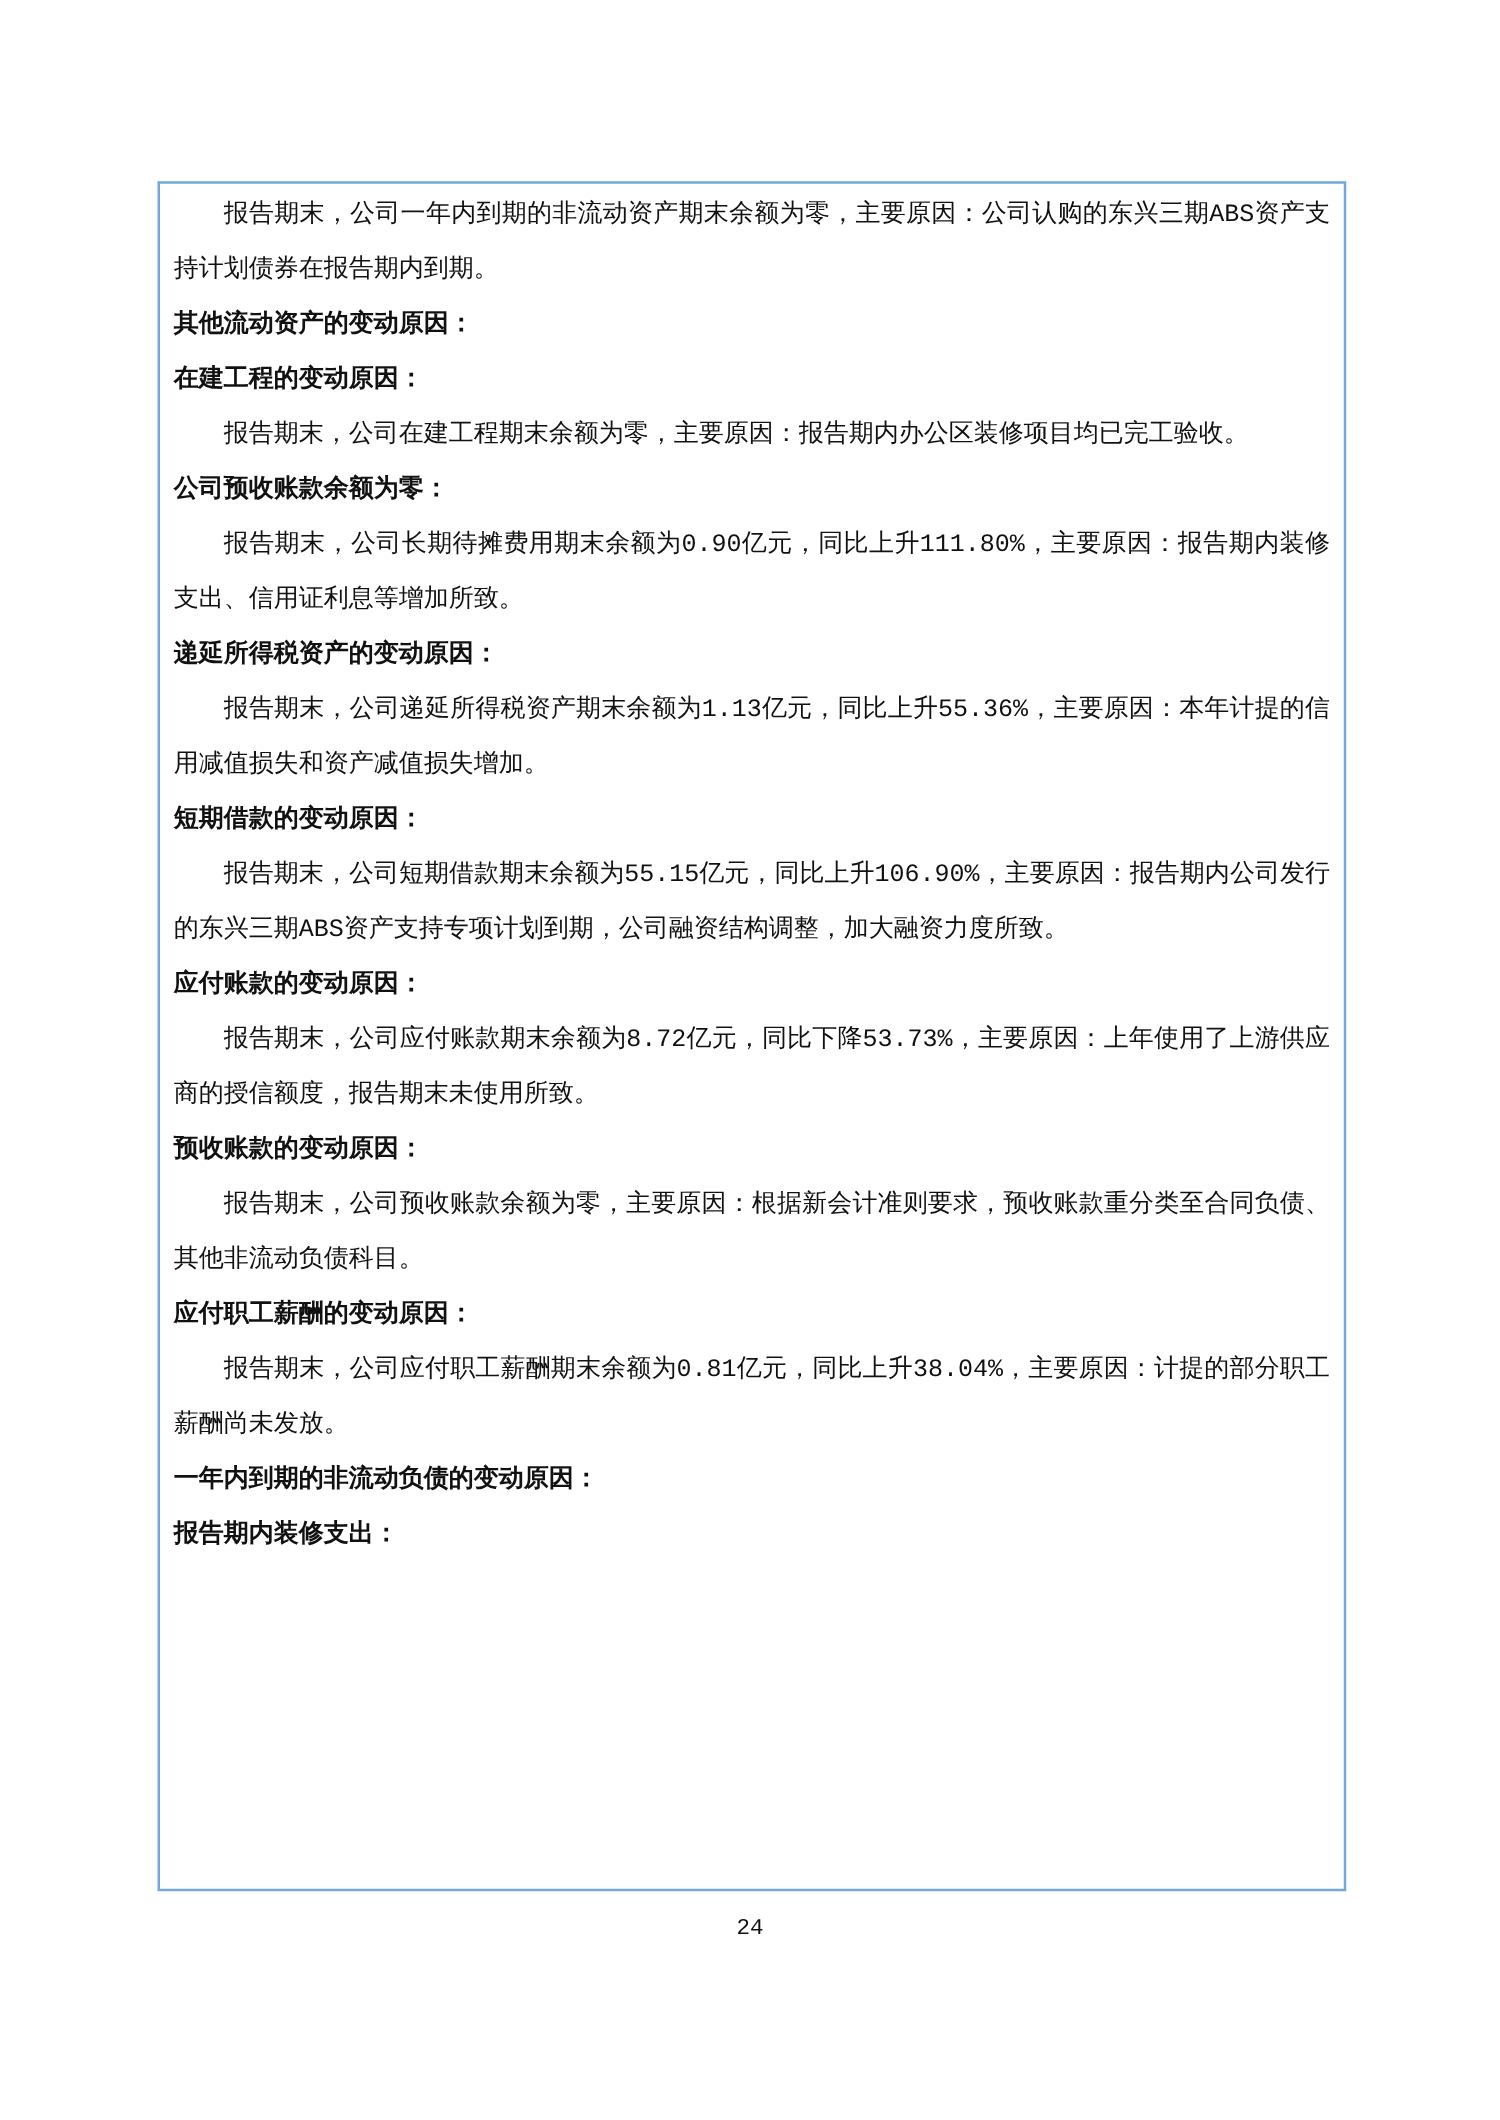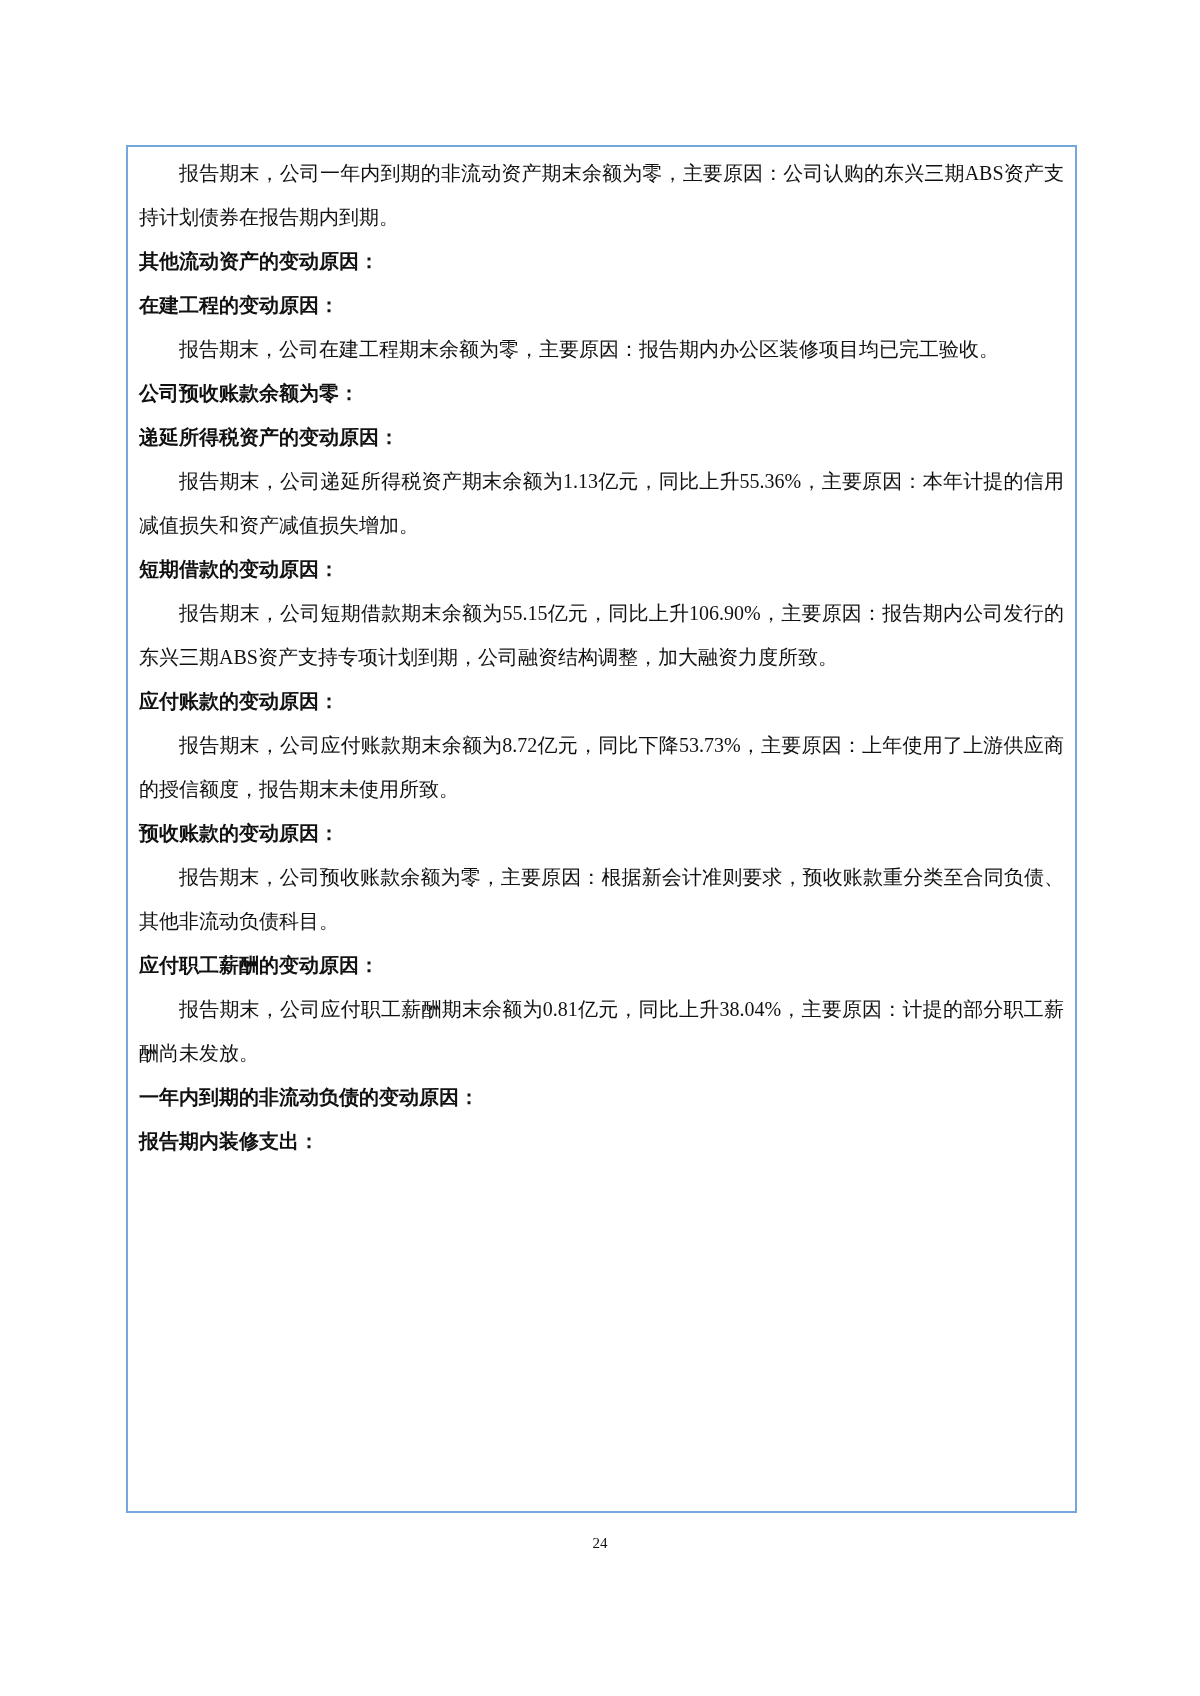--- a/index.html
+++ b/index.html
@@ -43,36 +43,37 @@
   .heading {
     font-weight: bold;
     text-indent: 0;
   }
   .page-number {
     position: absolute;
     left: 0;
     top: 1530px;
     width: 100%;
     text-align: center;
-    font-size: 15px;
+    font-size: 18px;
     line-height: 26px;
     color: #111111;
   }
 </style>
 </head>
 <body>
 
-<div class="sheet" style="color: rgb(17, 17, 17);">
+<div class="sheet" style="color: rgb(17, 17, 17); font-family: Liberation Mono, monospace;">
   <div class="content-box" style="border-color: rgb(116, 167, 220);">
     <div class="doc-text">
         <p class="para">报告期末，公司一年内到期的非流动资产期末余额为零，主要原因：公司认购的东兴三期ABS资产支持计划债券在报告期内到期。</p>
         <p class="heading">其他流动资产的变动原因：</p>
         <p class="heading">在建工程的变动原因：</p>
         <p class="para">报告期末，公司在建工程期末余额为零，主要原因：报告期内办公区装修项目均已完工验收。</p>
         <p class="heading">公司预收账款余额为零：</p>
+        <p class="para">报告期末，公司长期待摊费用期末余额为0.90亿元，同比上升111.80%，主要原因：报告期内装修支出、信用证利息等增加所致。</p>
         <p class="heading">递延所得税资产的变动原因：</p>
         <p class="para">报告期末，公司递延所得税资产期末余额为1.13亿元，同比上升55.36%，主要原因：本年计提的信用减值损失和资产减值损失增加。</p>
         <p class="heading">短期借款的变动原因：</p>
         <p class="para">报告期末，公司短期借款期末余额为55.15亿元，同比上升106.90%，主要原因：报告期内公司发行的东兴三期ABS资产支持专项计划到期，公司融资结构调整，加大融资力度所致。</p>
         <p class="heading">应付账款的变动原因：</p>
         <p class="para">报告期末，公司应付账款期末余额为8.72亿元，同比下降53.73%，主要原因：上年使用了上游供应商的授信额度，报告期末未使用所致。</p>
         <p class="heading">预收账款的变动原因：</p>
         <p class="para">报告期末，公司预收账款余额为零，主要原因：根据新会计准则要求，预收账款重分类至合同负债、其他非流动负债科目。</p>
         <p class="heading">应付职工薪酬的变动原因：</p>
         <p class="para">报告期末，公司应付职工薪酬期末余额为0.81亿元，同比上升38.04%，主要原因：计提的部分职工薪酬尚未发放。</p>

